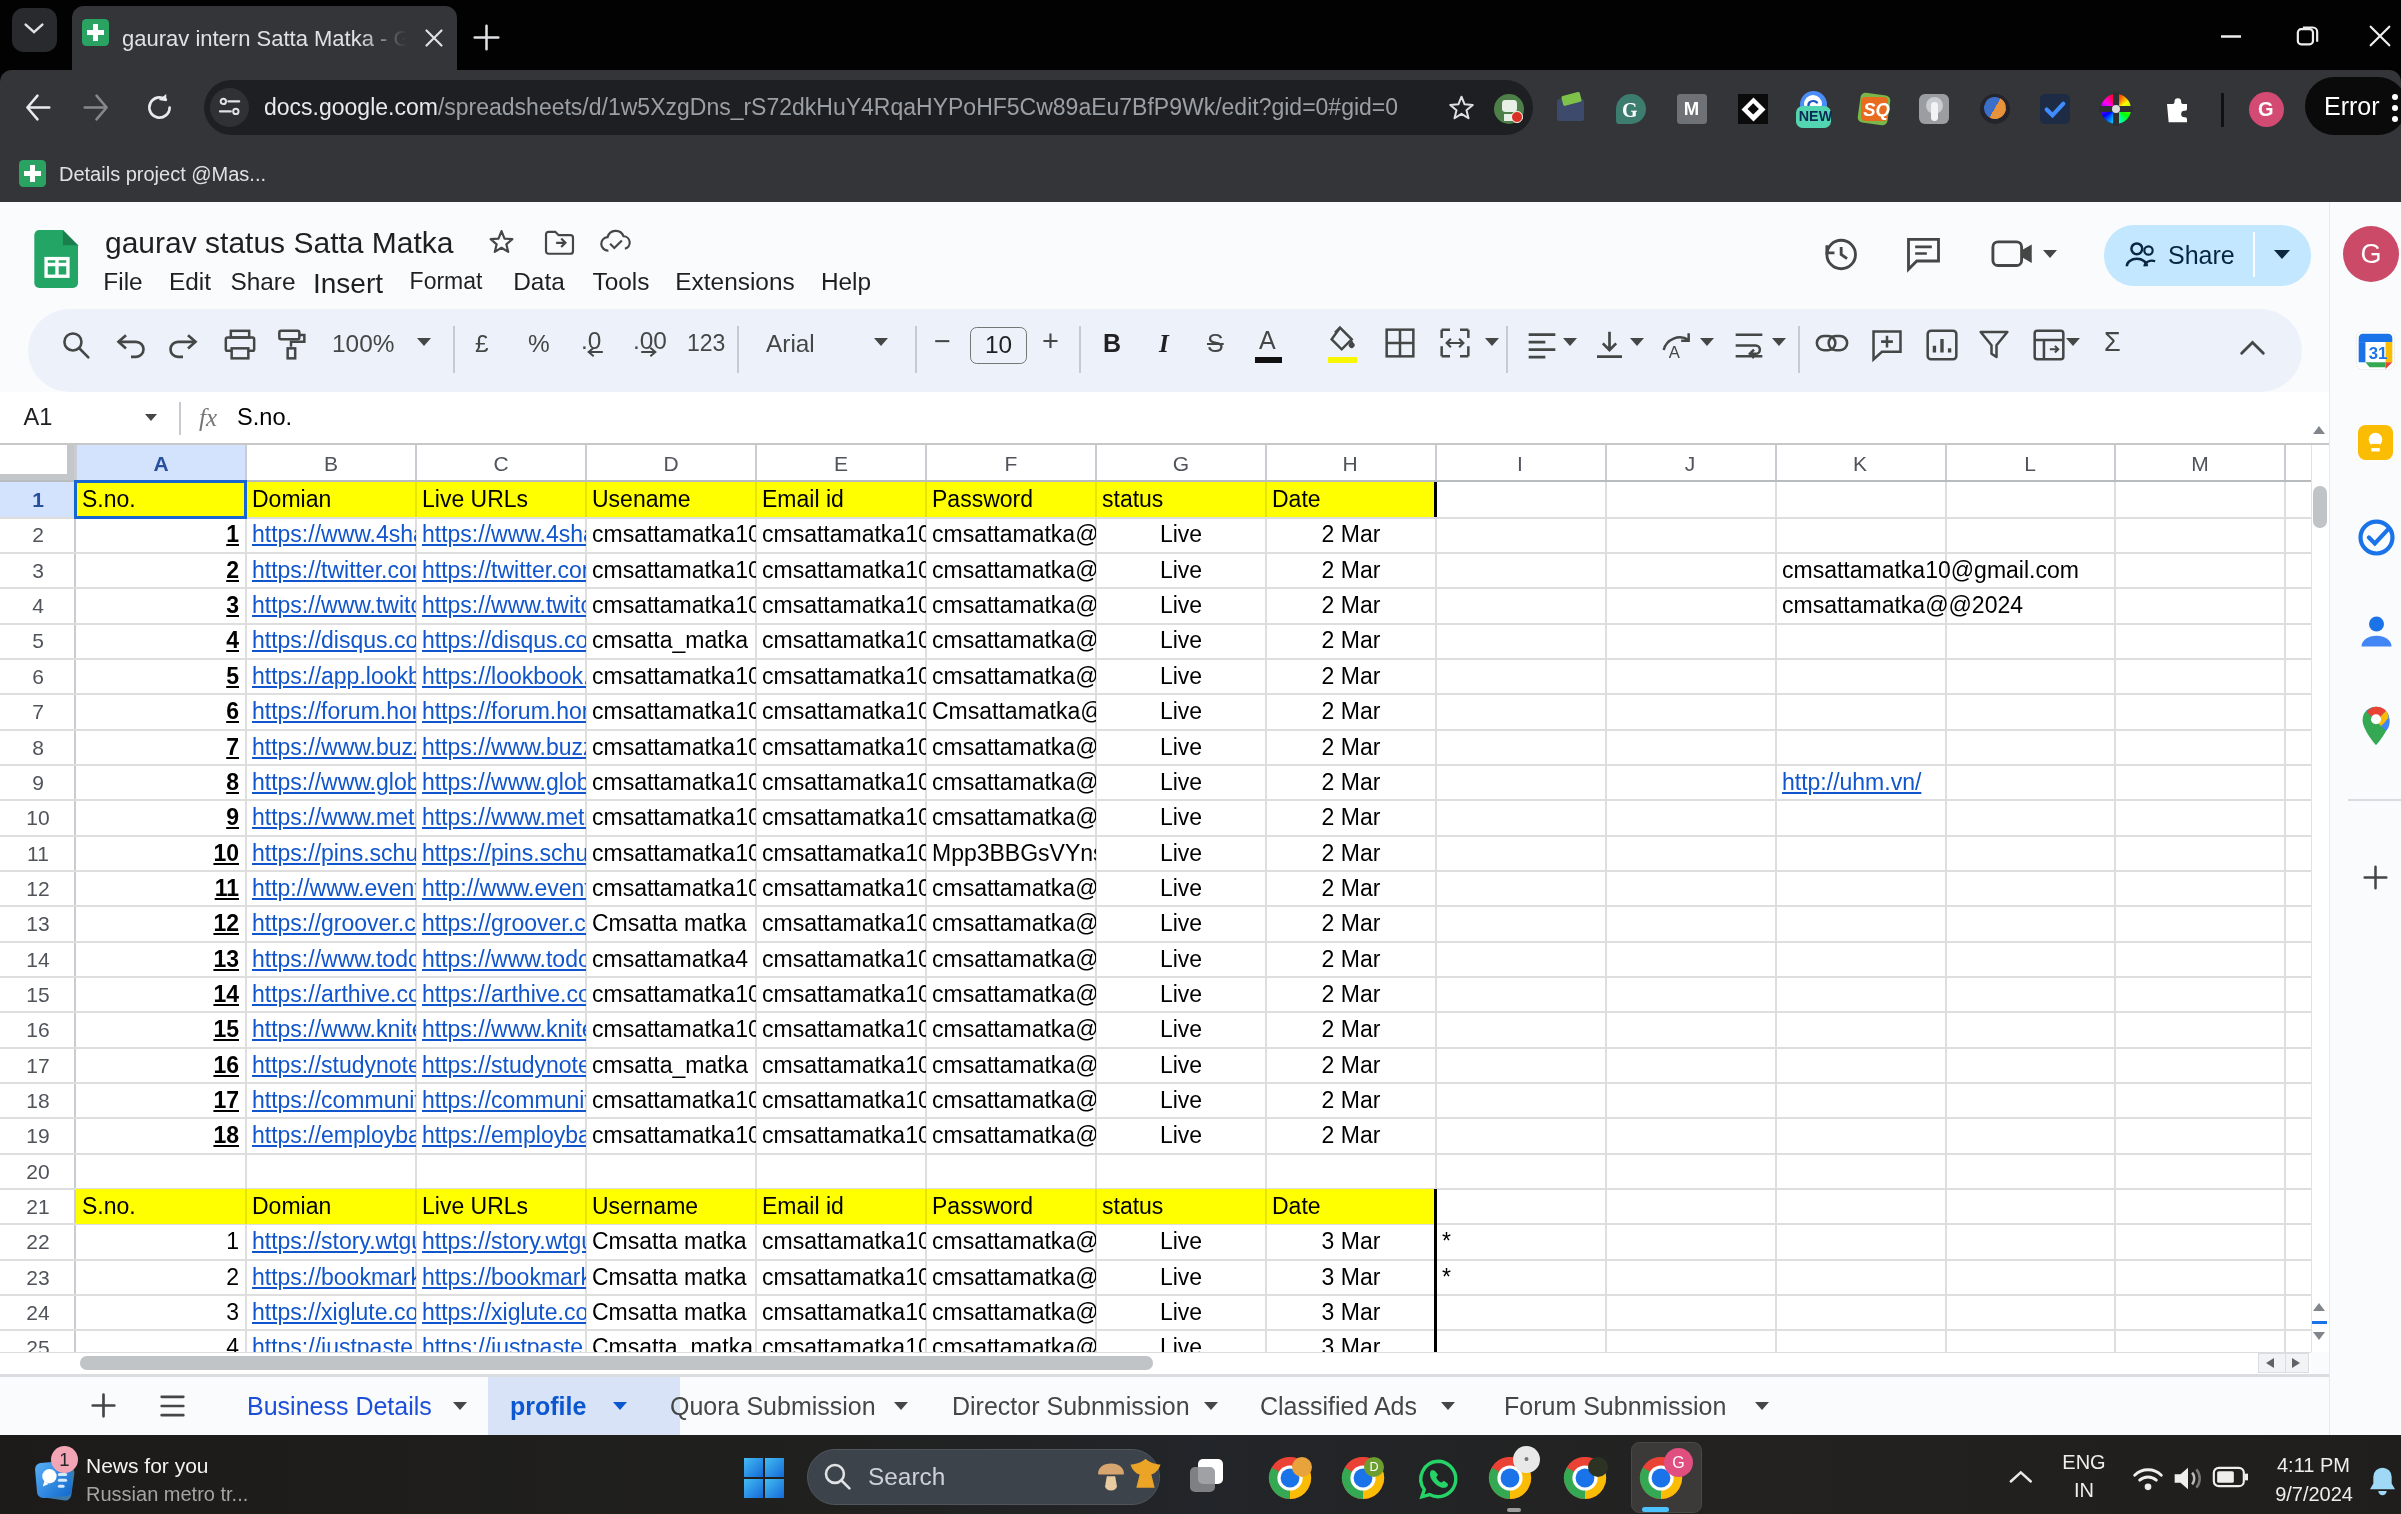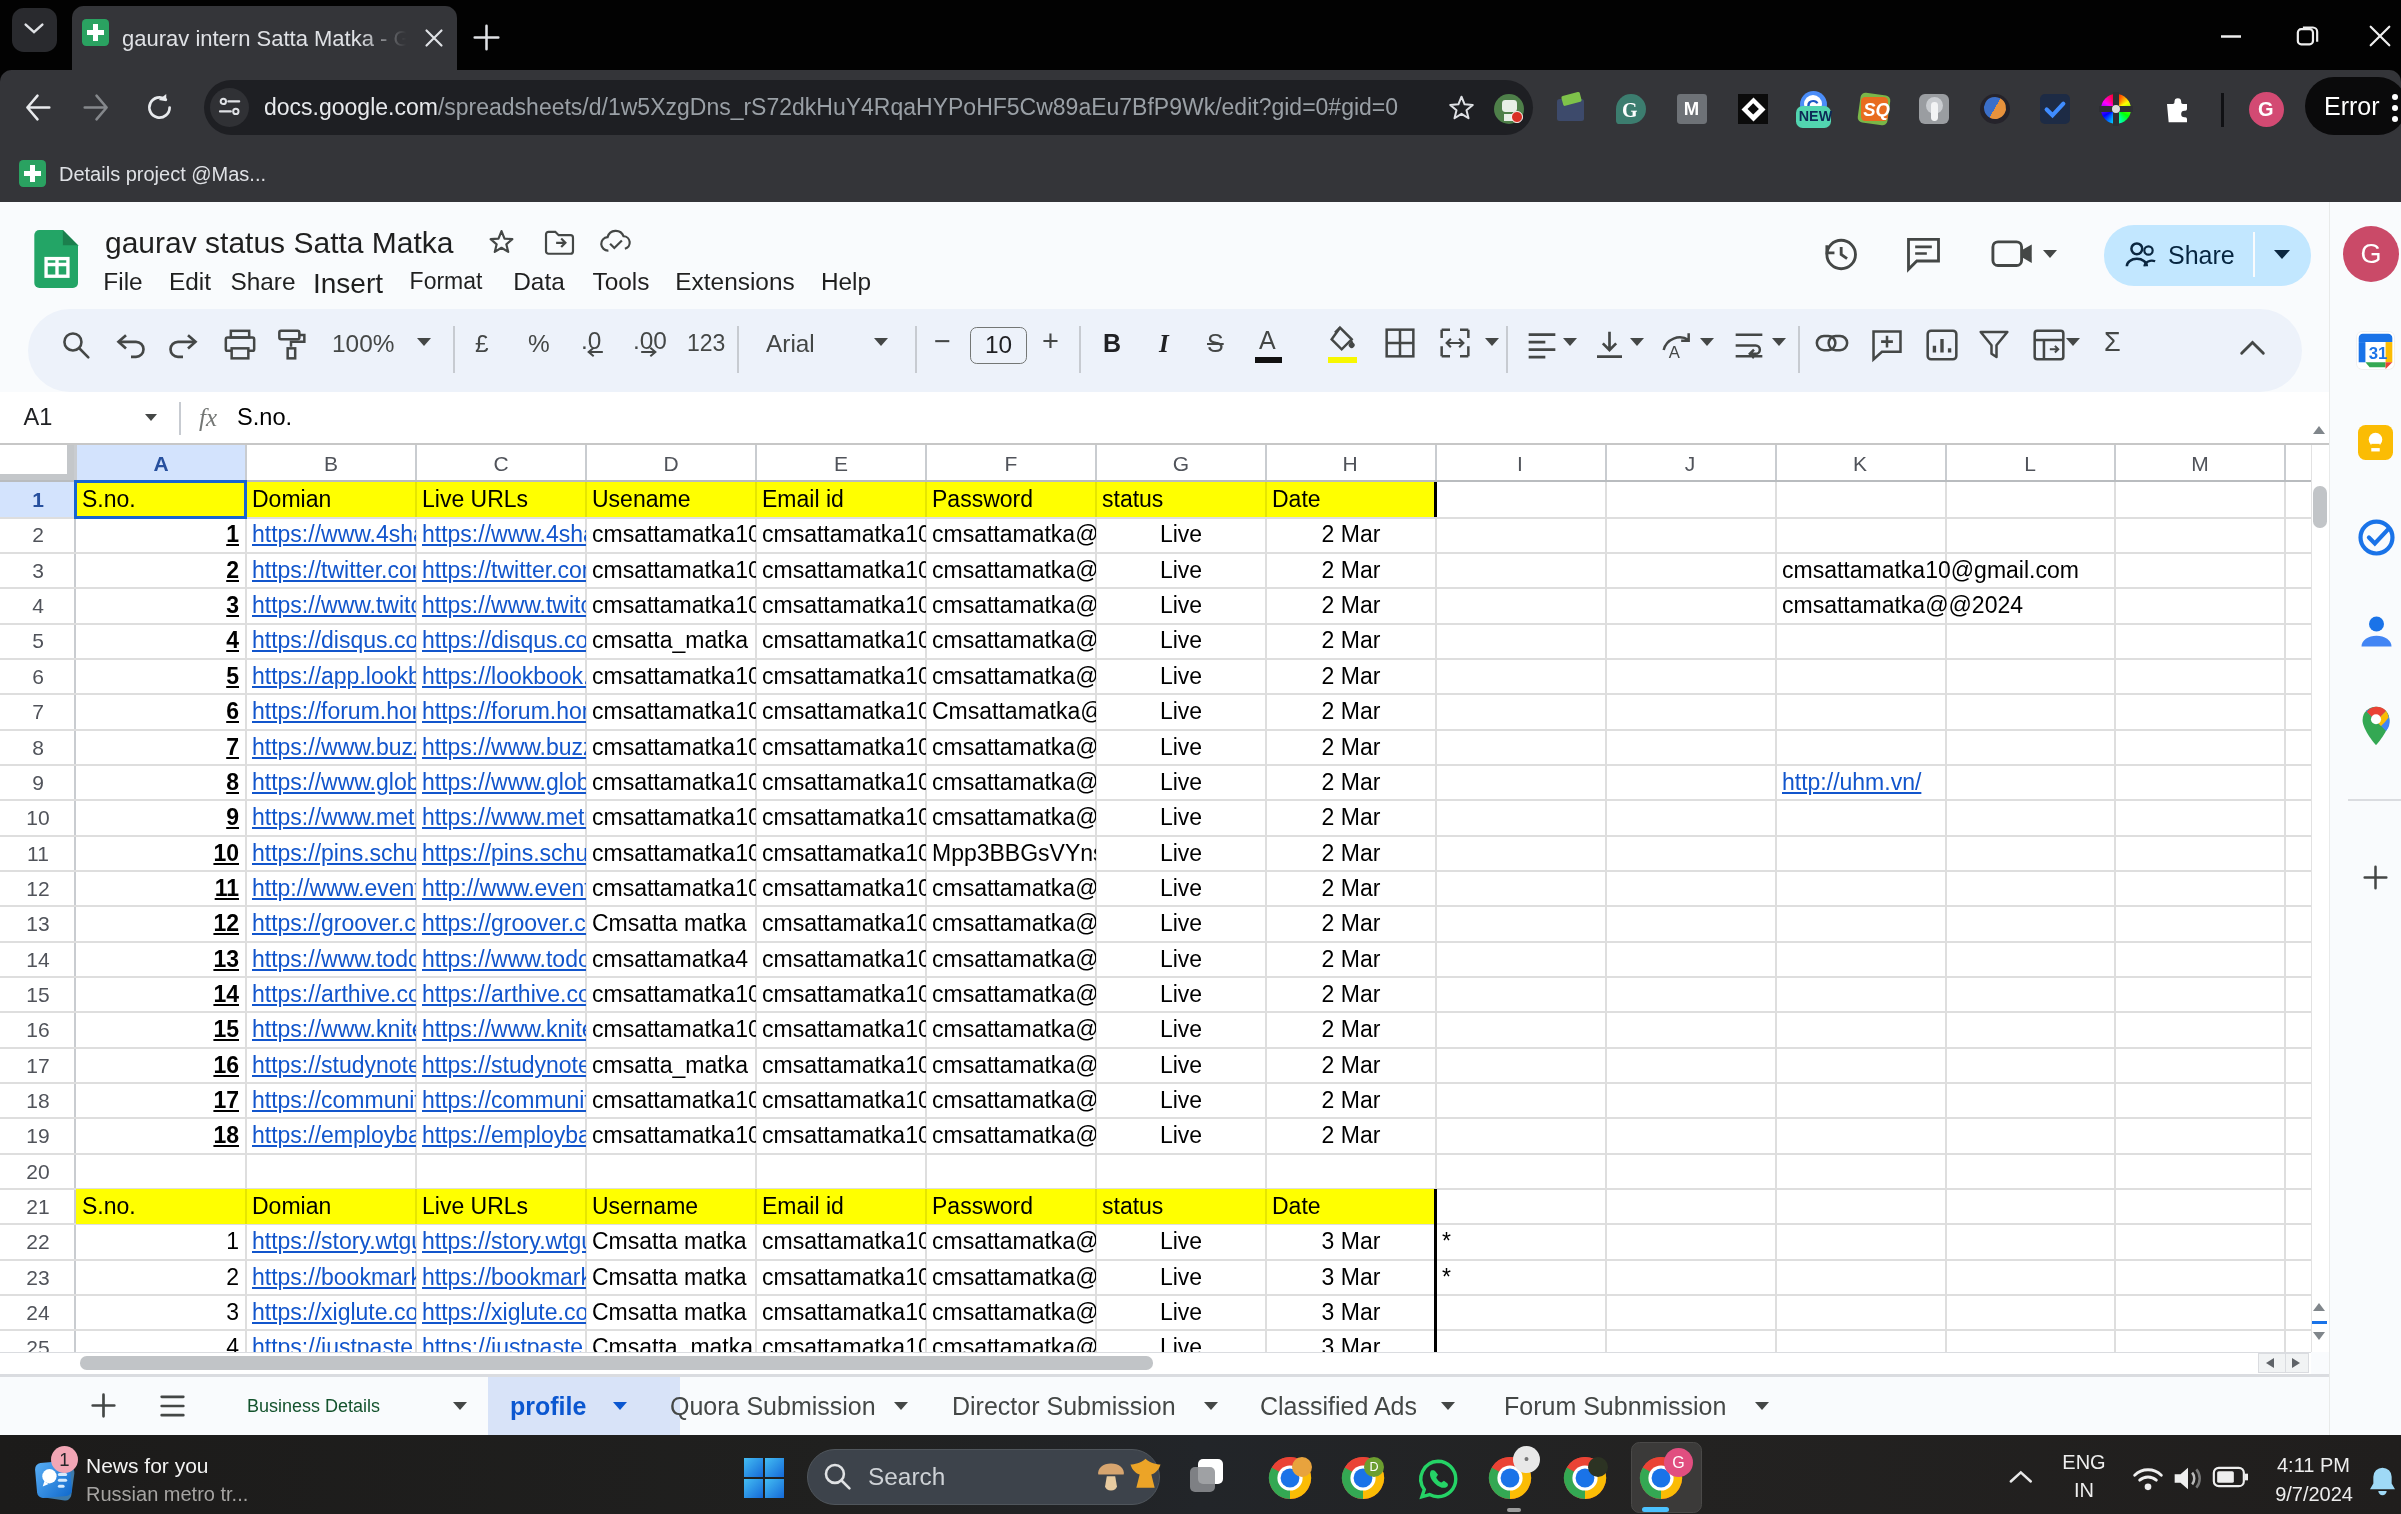--- a/index.html
+++ b/index.html
@@ -629,28 +629,28 @@
 <div style="left:2285px;top:1353px;width:23.6px;height:20px;background:#f1f3f4;border:0.8px solid #dadce0"></div>
 <div style="left:2292px;top:1358px;width:0;height:0;border-top:5px solid transparent;border-bottom:5px solid transparent;border-left:8.4px solid #5f6368;"></div>
 <div style="left:0px;top:1374px;width:2401px;height:2.5px;background:#dadce0"></div>
 <div style="left:0px;top:1377px;width:2401px;height:59px;background:#f9fbfd"></div>
 <svg style="left:91px;top:1393px" width="25" height="25" viewBox="0 0 30 30">
     <path d="M15 2 v26 M2 15 h26" stroke="#444746" stroke-width="3.2" stroke-linecap="round"></path>
   </svg>
 <svg style="left:160px;top:1395px" width="25" height="22" viewBox="0 0 30 26">
     <path d="M2 2 h26 M2 13 h26 M2 24 h26" stroke="#444746" stroke-width="3.2" stroke-linecap="round"></path>
   </svg>
-<div style="left:247px;top:0px;font-size:18px;color:#14532d;white-space:nowrap;top:1377px;height:59px;line-height:59px;font-weight:500">Business Details</div>
+<div style="left:247px;top:0px;font-size:25px;color:#1d4ed8;white-space:nowrap;top:1377px;height:59px;line-height:59px;font-weight:500">Business Details</div>
 <div style="left:453px;top:1402px;width:0;height:0;border-left:7.6px solid transparent;border-right:7.6px solid transparent;border-top:8.4px solid #444746;"></div>
 <div style="left:488px;top:1377px;width:192px;height:59px;background:#d8e3f8"></div>
 <div style="left:510px;top:0px;font-size:25px;color:#0b57d0;white-space:nowrap;top:1377px;height:59px;line-height:59px;font-weight:700">profile</div>
 <div style="left:613px;top:1402px;width:0;height:0;border-left:7.6px solid transparent;border-right:7.6px solid transparent;border-top:8.4px solid #0b57d0;"></div>
 <div style="left:670px;top:0px;font-size:25px;color:#444746;white-space:nowrap;top:1377px;height:59px;line-height:59px;font-weight:500">Quora Submission</div>
 <div style="left:894px;top:1402px;width:0;height:0;border-left:7.6px solid transparent;border-right:7.6px solid transparent;border-top:8.4px solid #444746;"></div>
-<div style="left:952px;top:0px;font-size:25px;color:#444746;white-space:nowrap;top:1377px;height:59px;line-height:59px;font-weight:500">Director Submission</div>
+<div style="left:952px;top:0px;font-size:25px;color:#444746;white-space:nowrap;top:1377px;height:59px;line-height:59px;font-weight:500">Director Subnmission</div>
 <div style="left:1204px;top:1402px;width:0;height:0;border-left:7.6px solid transparent;border-right:7.6px solid transparent;border-top:8.4px solid #444746;"></div>
 <div style="left:1260px;top:0px;font-size:25px;color:#444746;white-space:nowrap;top:1377px;height:59px;line-height:59px;font-weight:500">Classified Ads</div>
 <div style="left:1441px;top:1402px;width:0;height:0;border-left:7.6px solid transparent;border-right:7.6px solid transparent;border-top:8.4px solid #444746;"></div>
 <div style="left:1504px;top:0px;font-size:25px;color:#444746;white-space:nowrap;top:1377px;height:59px;line-height:59px;font-weight:500">Forum Subnmission</div>
 <div style="left:1755px;top:1402px;width:0;height:0;border-left:7.6px solid transparent;border-right:7.6px solid transparent;border-top:8.4px solid #444746;"></div>
 <svg style="left:2366px;top:1375px" width="22" height="29" viewBox="0 0 26 34">
     <path d="M4 2 L22 17 L4 32" stroke="#45474a" stroke-width="4" fill="none"></path>
   </svg>
 <div style="left:2329px;top:202px;width:72px;height:1234px;background:#f9fbfd;border-left:1.7px solid #e8eaea"></div>
 <div style="left:2357px;top:332px;width:37px;height:37px;background:#fff;border-radius:5px;box-shadow:0 0 0 0.8px #eee"></div>

